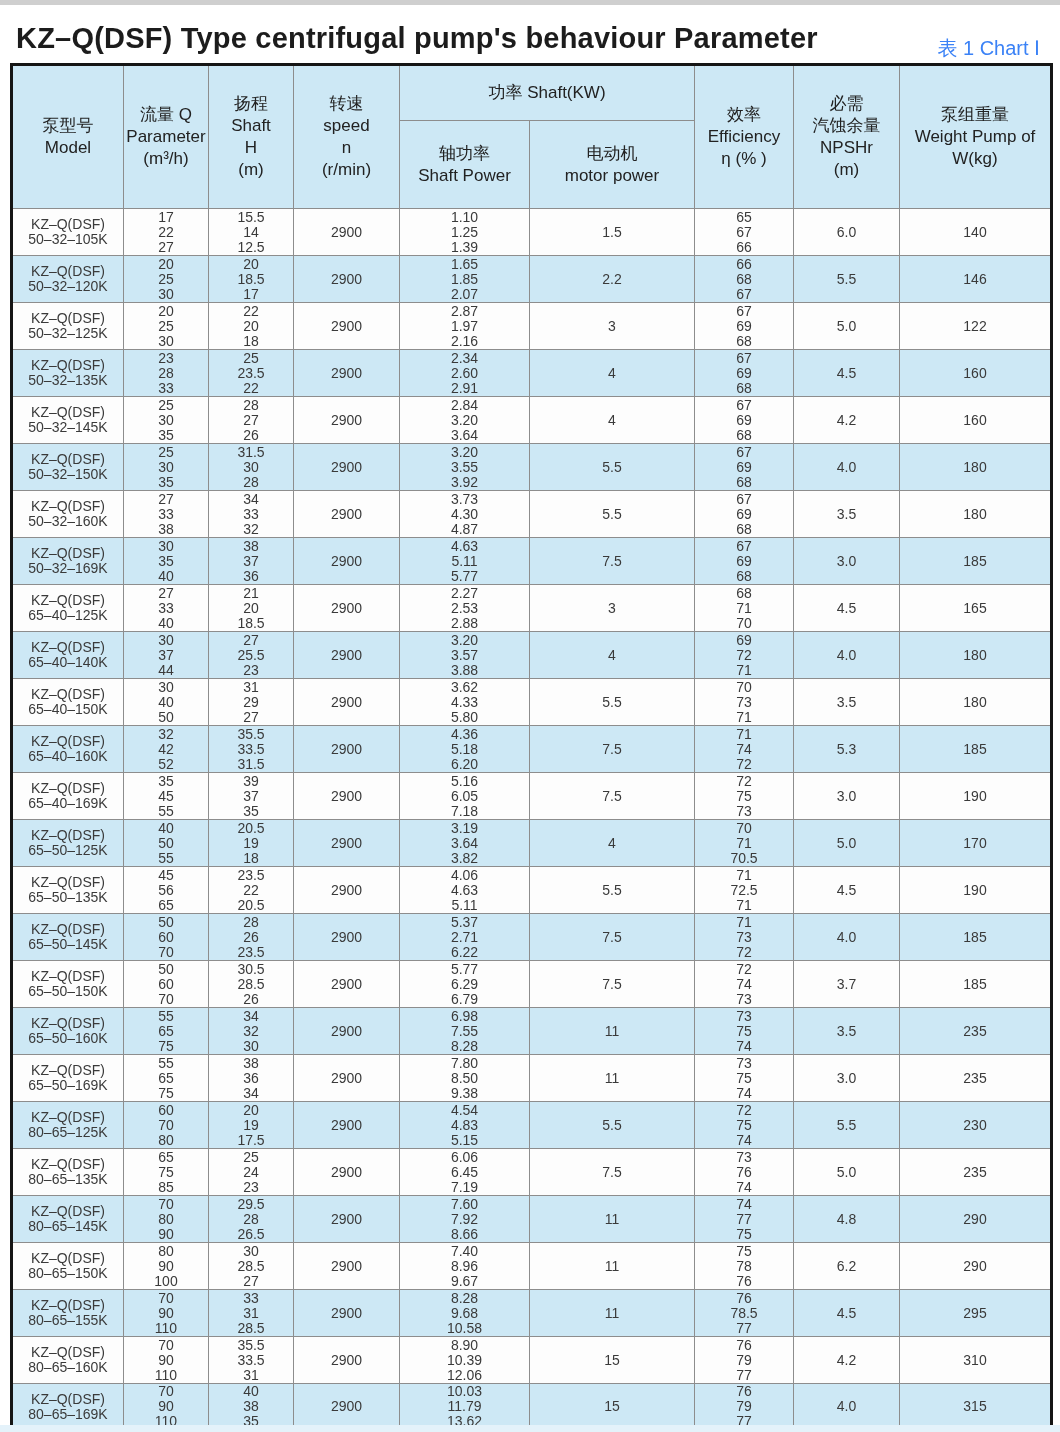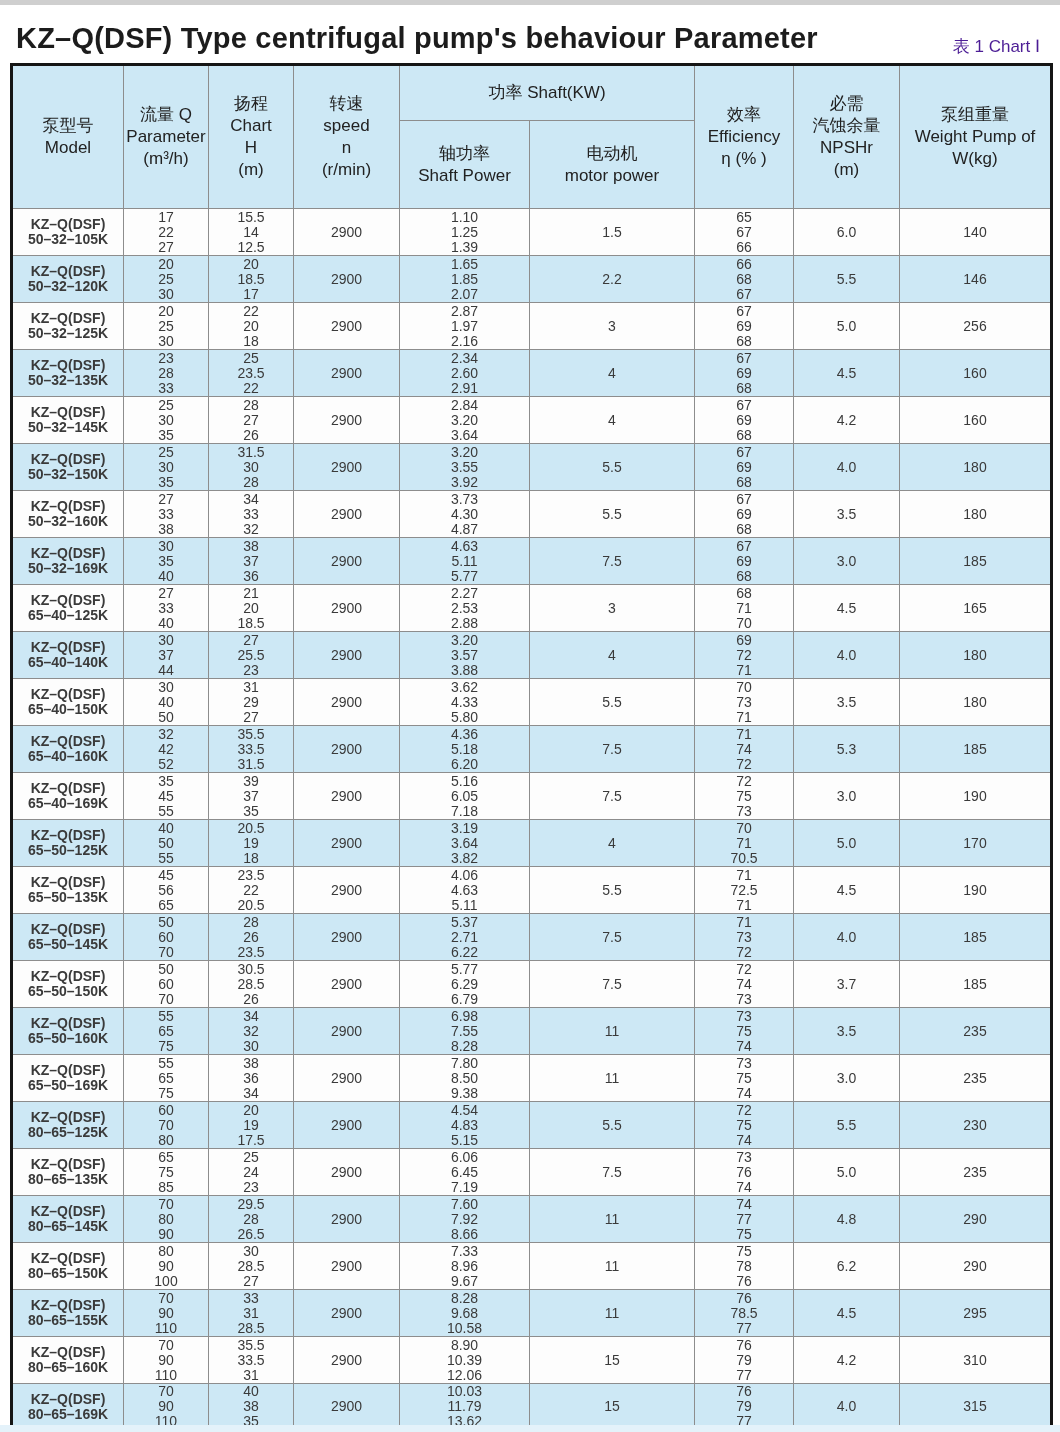--- a/index.html
+++ b/index.html
@@ -8,21 +8,21 @@
     font-family:"Liberation Sans", sans-serif;color:#333;overflow:hidden;
   }
   .top-strip{position:absolute;top:0;left:0;width:1060px;height:5px;background:#cfcfcf;}
   .bottom-strip{position:absolute;left:0;top:1425px;width:1060px;height:7px;background:#e4f2fa;}
   .page-title{
     position:absolute;top:14px;left:8px;margin:8px;
     font-size:29px;font-weight:bold;color:#1c1c1c;letter-spacing:0.2px;
     font-family:"Liberation Sans", sans-serif;
   }
   .table-caption{
-    position:absolute;top:35px;right:20px;font-size:17px;color:#4c1d95;
+    position:absolute;top:35px;right:20px;font-size:20px;color:#3b82f6;
   }
   table.pump{
     position:absolute;left:10px;top:63px;width:1040px;
     border-collapse:collapse;table-layout:fixed;
     border:3px solid #151515;
   }
   table.pump th, table.pump td{
     border:1px solid #8d8d8d;
     text-align:center;vertical-align:middle;padding:0;
     white-space:pre-line;
@@ -31,21 +31,21 @@
     background:#cde8f5;font-weight:normal;color:#222;
     font-size:17px;line-height:22px;
   }
   tr.hdr-top th{height:54px;}
   tr.hdr-sub th{height:87px;}
   table.pump tbody tr{height:47px;}
   table.pump tbody td{
     font-size:14px;line-height:15px;color:#3a3a3a;background:#fdfdfd;
   }
   table.pump tbody tr.alt td{background:#cde8f5;}
-  td.model{font-size:13.5px;line-height:16px;font-weight:bold;}
+  td.model{font-size:13.5px;line-height:16px;}
 </style>
 </head>
 <body>
 
 <div class="top-strip"></div>
 
 <h1 class="page-title">KZ–Q(DSF) Type centrifugal pump's behaviour Parameter</h1>
 
 <div class="table-caption">表 1  Chart Ⅰ</div>
 
@@ -62,21 +62,21 @@
       <col style="width:152px">
   </colgroup>
   <thead>
     <tr class="hdr-top">
       <th rowspan="2">泵型号
 Model</th>
       <th rowspan="2">流量 Q
 Parameter
 (m³/h)</th>
       <th rowspan="2">扬程
-Chart
+Shaft
 H
 (m)</th>
       <th rowspan="2">转速
 speed
 n
 (r/min)</th>
       <th colspan="2">功率 Shaft(KW)</th>
       <th rowspan="2">效率
 Efficiency
 η (% )</th>
@@ -147,21 +147,21 @@
 18</td>
         <td>2900</td>
         <td>2.87
 1.97
 2.16</td>
         <td>3</td>
         <td>67
 69
 68</td>
         <td>5.0</td>
-        <td>256</td>
+        <td>122</td>
       </tr>
       <tr class="alt">
         <td class="model">KZ–Q(DSF)
 50–32–135K</td>
         <td>23
 28
 33</td>
         <td>25
 23.5
 22</td>
@@ -539,21 +539,21 @@
       <tr>
         <td class="model">KZ–Q(DSF)
 80–65–150K</td>
         <td>80
 90
 100</td>
         <td>30
 28.5
 27</td>
         <td>2900</td>
-        <td>7.33
+        <td>7.40
 8.96
 9.67</td>
         <td>11</td>
         <td>75
 78
 76</td>
         <td>6.2</td>
         <td>290</td>
       </tr>
       <tr class="alt">

